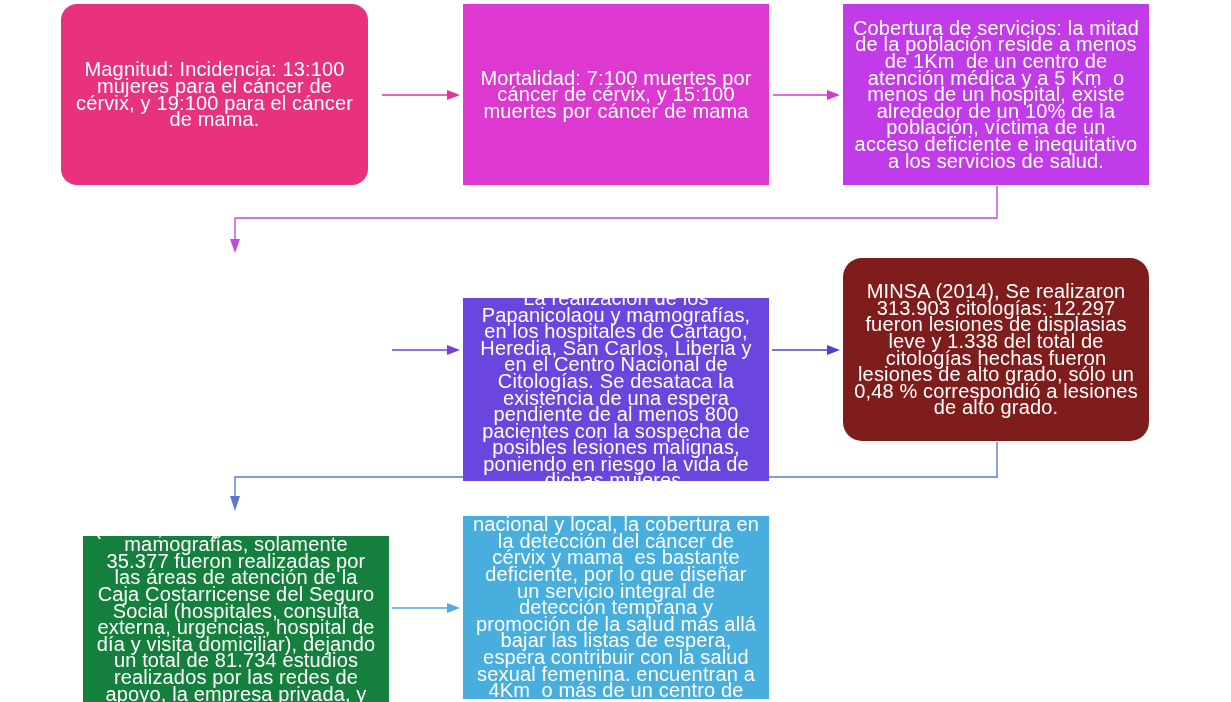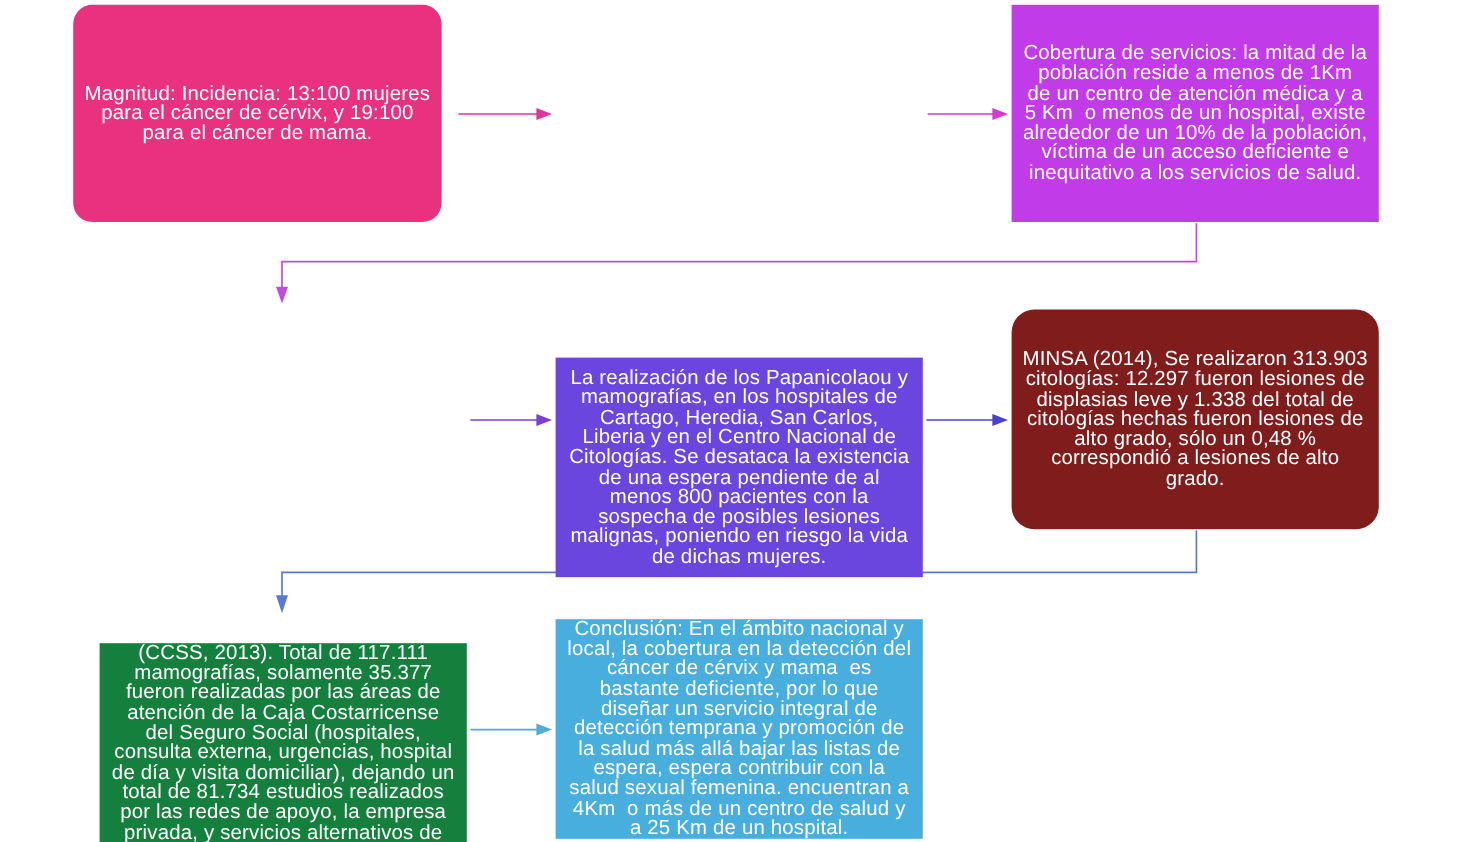--- a/index.html
+++ b/index.html
@@ -23,21 +23,21 @@
   }
   .node {
     position: absolute;
     box-sizing: border-box;
     display: flex;
     align-items: center;
     justify-content: center;
     text-align: center;
     color: #ffffff;
     font-family: "Liberation Sans", sans-serif;
-    font-size: 17px;
+    font-size: 20px;
     line-height: 16.6px;
     letter-spacing: 0.15px;
     padding: 4px 9px;
     word-wrap: break-word;
     white-space: pre-wrap;
     -webkit-font-smoothing: antialiased;
   }
   .node-text {
     display: block;
     width: 100%;
@@ -101,20 +101,23 @@
     <g>
       <line x1="392" y1="608" x2="452" y2="608" stroke="#54A9DB" stroke-width="1.4"></line>
       <polygon points="460,608 447,603 447,613" fill="#54A9DB"></polygon>
     </g>
   </svg>
 
   <div class="node" id="node-1" style="background: rgb(232, 49, 127);">
     <span class="node-text">Magnitud: Incidencia: 13:100 mujeres para el cáncer de cérvix, y 19:100 para el cáncer de mama.</span>
   </div>
 
+  <div class="node" id="node-2" style="background: rgb(221, 56, 207);">
+    <span class="node-text">Mortalidad: 7:100 muertes por cáncer de cérvix, y 15:100 muertes por cáncer de mama</span>
+  </div>
 
   <div class="node" id="node-3" style="background: rgb(193, 59, 232);">
     <span class="node-text">Cobertura de servicios: la mitad de la población reside a menos de 1Km  de un centro de atención médica y a 5 Km  o menos de un hospital, existe alrededor de un 10% de la población, víctima de un acceso deficiente e inequitativo a los servicios de salud.</span>
   </div>
 
 
   <div class="node" id="node-5" style="background: rgb(106, 69, 222);">
     <span class="node-text">La realización de los Papanicolaou y mamografías, en los hospitales de Cartago, Heredia, San Carlos, Liberia y en el Centro Nacional de Citologías. Se desataca la existencia de una espera pendiente de al menos 800 pacientes con la sospecha de posibles lesiones malignas, poniendo en riesgo la vida de dichas mujeres.</span>
   </div>
 

